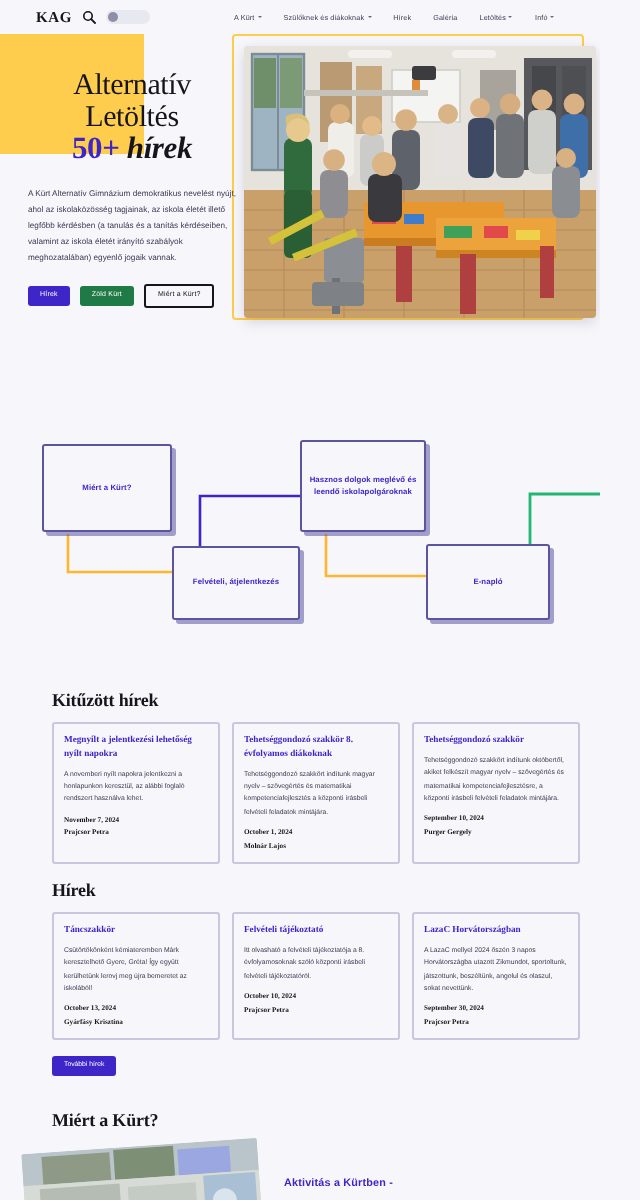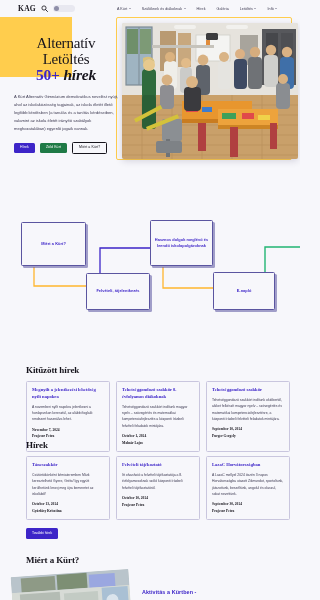--- a/index.html
+++ b/index.html
@@ -121,21 +121,21 @@
   }
   .card-date {
     font-family: "Liberation Serif", serif; font-weight:700;
     font-size: 3.6px; color: #16141c; margin-bottom: 2.5px;
   }
   .card-author {
     font-family: "Liberation Serif", serif; font-weight:700;
     font-size: 3.6px; color: #16141c;
   }
 
-  #pinned { position: absolute; left: 0; top: 365px; width: 300px; }
+  #pinned { position: absolute; left: 0; top: 345px; width: 300px; }
   #news { position: absolute; left: 0; top: 440px; width: 300px; }
   .sec-inner { padding-left: 26px; }
   .sec-inner .section-title { margin-bottom: 6px; }
 
   .more-btn {
     display:inline-block; margin-top: 8px; background: #3d25c8; color:#fff;
     font-size: 3.4px; padding: 3.4px 6px; border-radius: 1.5px; line-height:1;
   }
 
   

